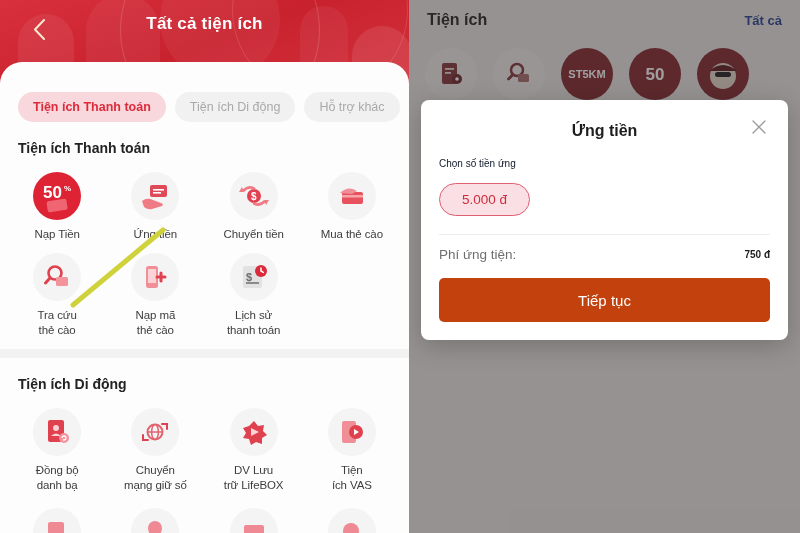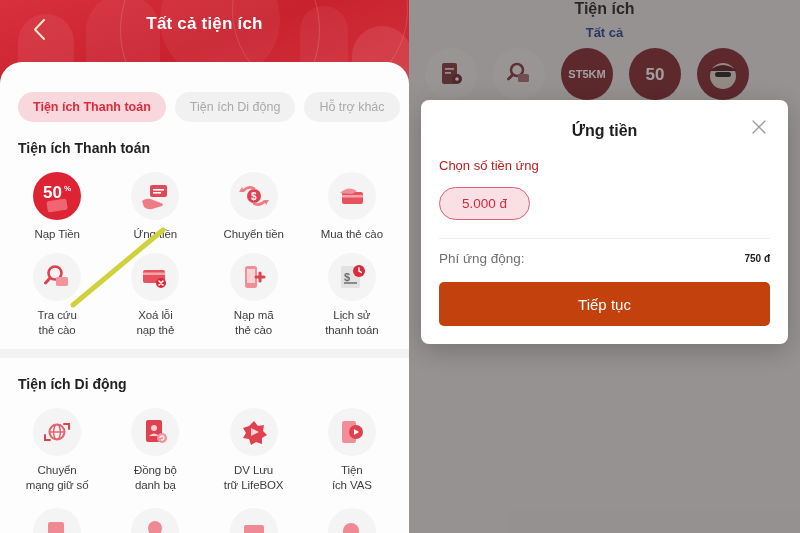--- a/index.html
+++ b/index.html
@@ -104,21 +104,21 @@
   
   .right-panel {
     position: relative; width: 391px; height: 533px;
     background: #cfcbcb; overflow: hidden;
   }
   .rp-inner { position: absolute; inset: 0; filter: saturate(.55) brightness(.88); }
   .rp-row {
     display: flex; align-items: center; justify-content: space-between;
     padding: 0 18px;
   }
-  .rp-head { height: 40px; flex-direction: column; }
+  .rp-head { height: 40px; }
   .rp-h-title { font-size: 16px; font-weight: bold; color: #2f2f2f; }
   .rp-h-link { font-size: 13px; color: #1d4ed8; font-weight: bold; cursor: pointer; }
 
   .rp-icons { display: flex; gap: 16px; padding: 8px 16px 0 16px; }
   .rp-ic { width: 52px; height: 52px; border-radius: 50%; background: rgba(255,255,255,.25);
            display:flex; align-items:center; justify-content:center; flex: 0 0 auto;}
   .rp-ic.red { background: #c1222f; color: #fff; font-weight: bold; font-size: 11px;
                flex-direction: row; line-height: 1; }
 
   .banners { display: flex; gap: 10px; padding: 0 14px; margin-top: 6px; }
@@ -166,21 +166,21 @@
   .m-head { position: relative; height: 30px; }
   .m-title {
     text-align: center; font-size: 16px; font-weight: bold; color: #1d1d1d;
     line-height: 30px;
   }
   .m-close {
     position: absolute; right: 0; top: 0;
     width: 22px; height: 22px; cursor: pointer;
     display: flex; align-items: center; justify-content: center;
   }
-  .m-sub { font-size: 13px; color: #b91c1c; margin-top: 12px; }
+  .m-sub { font-size: 10px; color: #0f172a; margin-top: 12px; }
   .chips { margin-top: 14px; }
   .chip {
     display: inline-block; padding: 8px 22px;
     border: 1px solid #dd5f72; border-radius: 18px;
     background: #fadfe4; color: #cf2c3d; font-size: 13.5px;
     cursor: pointer;
   }
   .hr { height: 1px; background: #ededed; margin: 18px 0 0 0; }
   .fee { display:flex; justify-content: space-between; align-items:center;
          padding: 12px 0 0 0; }
@@ -282,31 +282,20 @@
           <div class="ibox">
             <svg width="30" height="30" viewBox="0 0 30 30">
               <circle cx="13" cy="11" r="6.5" fill="none" stroke="#e0414f" stroke-width="2.6"></circle>
               <line x1="8" y1="16" x2="3.5" y2="21" stroke="#e0414f" stroke-width="3" stroke-linecap="round"></line>
               <rect x="14" y="15" width="12" height="9" rx="1.5" fill="#f3939c"></rect>
             </svg>
           </div>
           <div class="ilabel">Tra cứu<br>thẻ cào</div>
         </div>
 
-        <div class="cell">
-          <div class="ibox">
-            <svg width="30" height="30" viewBox="0 0 30 30">
-              <rect x="3" y="8" width="22" height="13" rx="2" fill="#e8525f"></rect>
-              <rect x="3" y="10.5" width="22" height="2.5" fill="#f7a4ab"></rect>
-              <circle cx="21" cy="21" r="5" fill="#d62a39"></circle>
-              <path d="M19 19 l4 4 M23 19 l-4 4" stroke="#fff" stroke-width="1.6" stroke-linecap="round"></path>
-            </svg>
-          </div>
-          <div class="ilabel">Xoá lỗi<br>nạp thẻ</div>
-        </div>
 
         <div class="cell">
           <div class="ibox">
             <svg width="30" height="30" viewBox="0 0 30 30">
               <rect x="6" y="4" width="12" height="22" rx="2.5" fill="#f08f98"></rect>
               <rect x="8" y="7" width="8" height="14" fill="#fbd3d7"></rect>
               <path d="M17 15 l8 0 M21 11 l0 8" stroke="#e0414f" stroke-width="3" stroke-linecap="round"></path>
             </svg>
           </div>
           <div class="ilabel">Nạp mã<br>thẻ cào</div>
@@ -327,41 +316,41 @@
       </div>
 
       <div class="divider-band"></div>
 
       <div class="sec-title">Tiện ích Di động</div>
 
       <div class="grid">
         <div class="cell">
           <div class="ibox">
             <svg width="30" height="30" viewBox="0 0 30 30">
+              <rect x="6" y="3" width="16" height="22" rx="2" fill="#e0414f"></rect>
+              <circle cx="14" cy="11" r="3" fill="#fbd3d7"></circle>
+              <path d="M9 19 q5 -5 10 0z" fill="#fbd3d7"></path>
+              <circle cx="22" cy="21" r="5" fill="#f3939c"></circle>
+              <path d="M20 21 a2 2 0 1 1 1 1.7" stroke="#fff" stroke-width="1.3" fill="none"></path>
+            </svg>
+          </div>
+          <div class="ilabel">Đồng bộ<br>danh bạ</div>
+        </div>
+
+        <div class="cell">
+          <div class="ibox">
+            <svg width="30" height="30" viewBox="0 0 30 30">
               <circle cx="15" cy="15" r="7.5" fill="none" stroke="#e3636f" stroke-width="2"></circle>
               <ellipse cx="15" cy="15" rx="3.4" ry="7.5" fill="none" stroke="#e3636f" stroke-width="1.5"></ellipse>
               <line x1="7.5" y1="15" x2="22.5" y2="15" stroke="#e3636f" stroke-width="1.5"></line>
               <path d="M22 7 l5 0 l0 5" stroke="#e0414f" stroke-width="2" fill="none" stroke-linecap="round"></path>
               <path d="M8 23 l-5 0 l0 -5" stroke="#e0414f" stroke-width="2" fill="none" stroke-linecap="round"></path>
             </svg>
           </div>
           <div class="ilabel">Chuyển<br>mạng giữ số</div>
-        </div>
-
-        <div class="cell">
-          <div class="ibox">
-            <svg width="30" height="30" viewBox="0 0 30 30">
-              <rect x="6" y="3" width="16" height="22" rx="2" fill="#e0414f"></rect>
-              <circle cx="14" cy="11" r="3" fill="#fbd3d7"></circle>
-              <path d="M9 19 q5 -5 10 0z" fill="#fbd3d7"></path>
-              <circle cx="22" cy="21" r="5" fill="#f3939c"></circle>
-              <path d="M20 21 a2 2 0 1 1 1 1.7" stroke="#fff" stroke-width="1.3" fill="none"></path>
-            </svg>
-          </div>
-          <div class="ilabel">Đồng bộ<br>danh bạ</div>
         </div>
 
         <div class="cell">
           <div class="ibox">
             <svg width="30" height="30" viewBox="0 0 30 30">
               <path d="M15 4 l4 5 l6 -1 l-1 6 l4 4 l-5 3 l0 6 l-6 -2 l-5 3 l-2 -6 l-6 -1 l3 -5 l-3 -5 l6 -2z" fill="#e0414f"></path>
               <path d="M12 11 l8 4 l-8 4z" fill="#fbd3d7"></path>
             </svg>
           </div>
           <div class="ilabel">DV Lưu<br>trữ LifeBOX</div>
@@ -509,20 +498,20 @@
 
       <div class="m-sub">Chọn số tiền ứng</div>
 
       <div class="chips">
         <span class="chip">5.000 đ</span>
       </div>
 
       <div class="hr"></div>
 
       <div class="fee">
-        <span class="fee-l">Phí ứng động:</span>
+        <span class="fee-l">Phí ứng tiện:</span>
         <span class="fee-r">750 đ</span>
       </div>
 
       <button class="cta">Tiếp tục</button>
     </div>
   </div>
 </div>
 
 </body></html>

